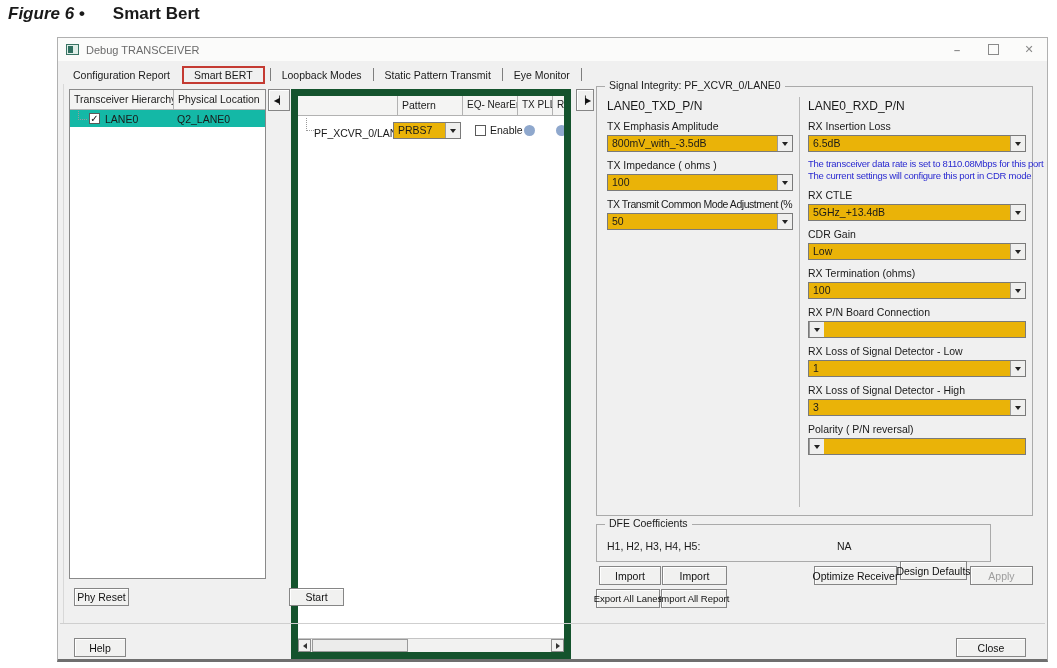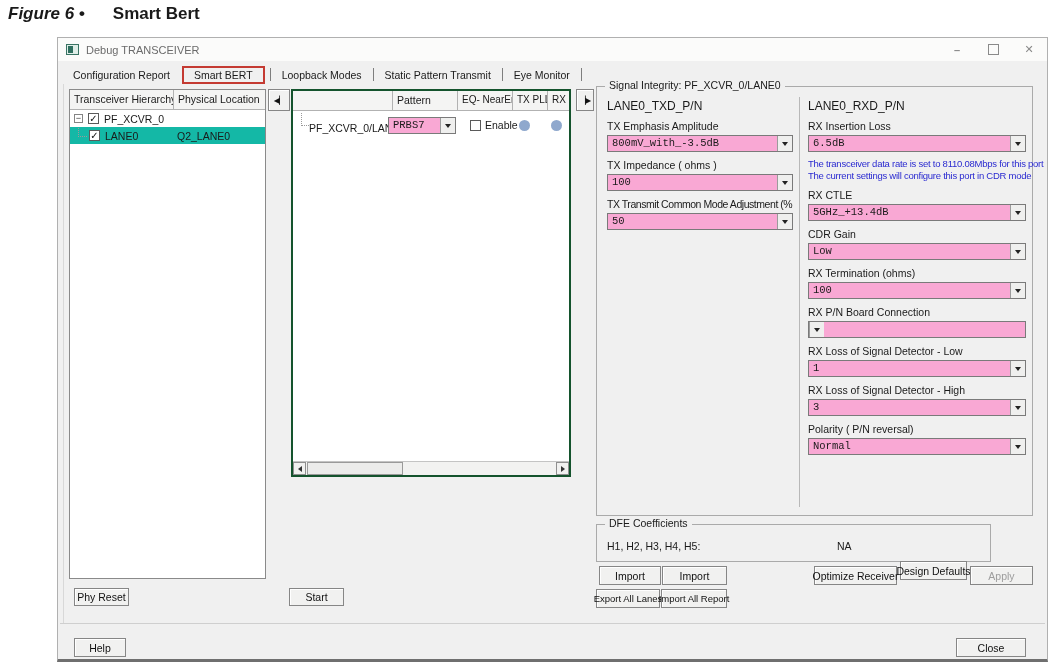--- a/index.html
+++ b/index.html
@@ -41,21 +41,21 @@
   .btn { position:absolute; background:#f1f1f0; border:1px solid #868686; color:#111;
          display:flex; align-items:center; justify-content:center; font-size:10.5px;
          box-shadow:inset 1px 1px 0 #ffffff; white-space:nowrap; }
   .btn.disabled { color:#9d9d9d; }
   .btn.small { font-size:9.5px; }
 
   .checkbox { width:11px; height:11px; border:1px solid #5a5a5a; background:#fff; display:inline-flex;
               align-items:center; justify-content:center; flex:none; }
   .checkbox.checked::before { content:"\2713"; font-size:10px; font-weight:bold; color:#111; line-height:1; }
 
-  .dropdown { height:17px; border:1px solid #7a7a7a; background:#f9a8d4; display:flex; align-items:stretch;font-family:Liberation Mono, monospace; }
+  .dropdown { height:17px; border:1px solid #7a7a7a; background:#eab308; display:flex; align-items:stretch; }
   .ddval { flex:1; padding:1px 4px 0; white-space:nowrap; overflow:hidden; font-size:10.5px; }
   .ddbtn { width:15px; background:#efefee; border-left:1px solid #9b9b9b; display:flex;
            align-items:center; justify-content:center; flex:none; }
   .ddbtn::before { content:""; border-left:3px solid transparent; border-right:3px solid transparent;
                    border-top:4px solid #222; display:block; }
 
   .hcell { background:#f4f4f3; border-right:1px solid #b2b2b2; border-bottom:1px solid #b2b2b2;
            padding:3px 4px 0; font-size:10.5px; white-space:nowrap; overflow:hidden; }
 
   
@@ -72,22 +72,22 @@
                margin:-6px 2px 0 8px; flex:none; }
   .tlabel { margin-left:5px; white-space:nowrap; }
   .tloc { position:absolute; left:107px; white-space:nowrap; }
 
   .btn-collapse { left:210px; top:51px; width:22px; height:22px; font-size:8px; }
   .btn-collapse::before { content:"\25C0\258F"; letter-spacing:-1px; }
   .btn-expand { left:518px; top:51px; width:18px; height:22px; font-size:8px; }
   .btn-expand::before { content:"\2595\25B6"; letter-spacing:-1px; }
 
   
-  .panel-mid { position:absolute; left:233px; top:51px; width:280px; height:388px;
-               background:#fff; border:2px solid #14532d; overflow:hidden; }
+  .panel-mid { position:absolute; left:233px; top:51px; width:280px; height:570px;
+               background:#fff; border:7px solid #14532d; overflow:hidden; }
   .mp-header { display:flex; height:20px; }
   .mp-c0 { width:100px; } .mp-c1 { width:65px; } .mp-c2 { width:55px; font-size:10px; }
   .mp-c3 { width:35px; font-size:10px; } .mp-c4 { flex:1; border-right:none; font-size:10px; }
   .lane-row { position:absolute; left:0; top:24px; width:100%; height:22px; }
   .lane-connector { position:absolute; left:8px; top:-2px; width:8px; height:13px;
                     border-left:1px dotted #9a9a9a; border-bottom:1px dotted #9a9a9a; }
   .lane-name { position:absolute; left:16px; top:7px; font-size:10.5px; white-space:nowrap; }
   .pattern-dd { position:absolute; left:95px; top:2px; width:68px; }
   .enable-wrap { position:absolute; left:177px; top:4px; display:flex; align-items:center; gap:4px; }
   .enable-label { font-size:10.5px;text-align:center; }
@@ -156,25 +156,20 @@
     <span class="tab">Eye Monitor</span>
     <span class="tab-sep"></span>
   </div>
   <div class="page-edge-left"></div>
 
   <div class="panel-left">
     <div class="lp-header">
       <div class="hcell lp-h1">Transceiver Hierarchy</div>
       <div class="hcell lp-h2">Physical Location</div>
     </div>
-    <div class="trow">
-      <span class="expander"></span>
-      <span class="checkbox checked"></span>
-      <span class="tlabel">PF_XCVR_0</span>
-    </div>
     <div class="trow selected">
       <span class="connector"></span>
       <span class="checkbox checked"></span>
       <span class="tlabel">LANE0</span>
       <span class="tloc">Q2_LANE0</span>
     </div>
   </div>
   <div class="btn btn-collapse"></div>
 
   <div class="panel-mid">
@@ -265,21 +260,20 @@
         <span class="ddval">1</span>
         <span class="ddbtn"></span>
       </div>
       <div class="flabel">RX Loss of Signal Detector - High</div>
       <div class="dropdown">
         <span class="ddval">3</span>
         <span class="ddbtn"></span>
       </div>
       <div class="flabel">Polarity ( P/N reversal)</div>
       <div class="dropdown">
-        <span class="ddval">Normal</span>
         <span class="ddbtn"></span>
       </div>
     </div>
   </div>
 
   <div class="groupbox group-dfe">
     <span class="legend">DFE Coefficients</span>
     <span class="dfe-label">H1, H2, H3, H4, H5:</span>
     <span class="dfe-value">NA</span>
   </div>

